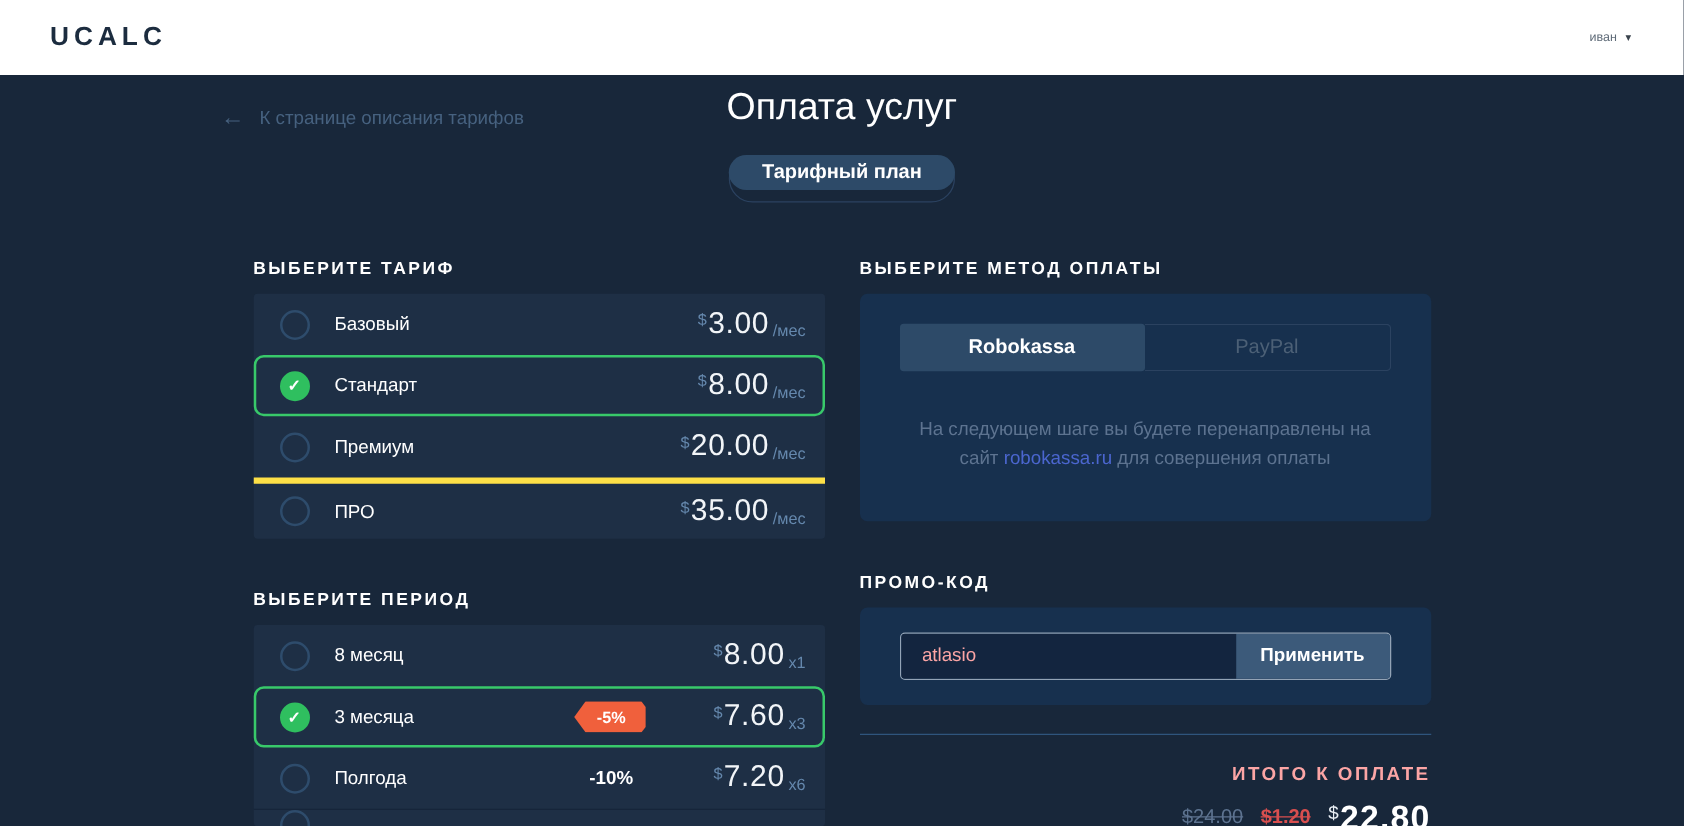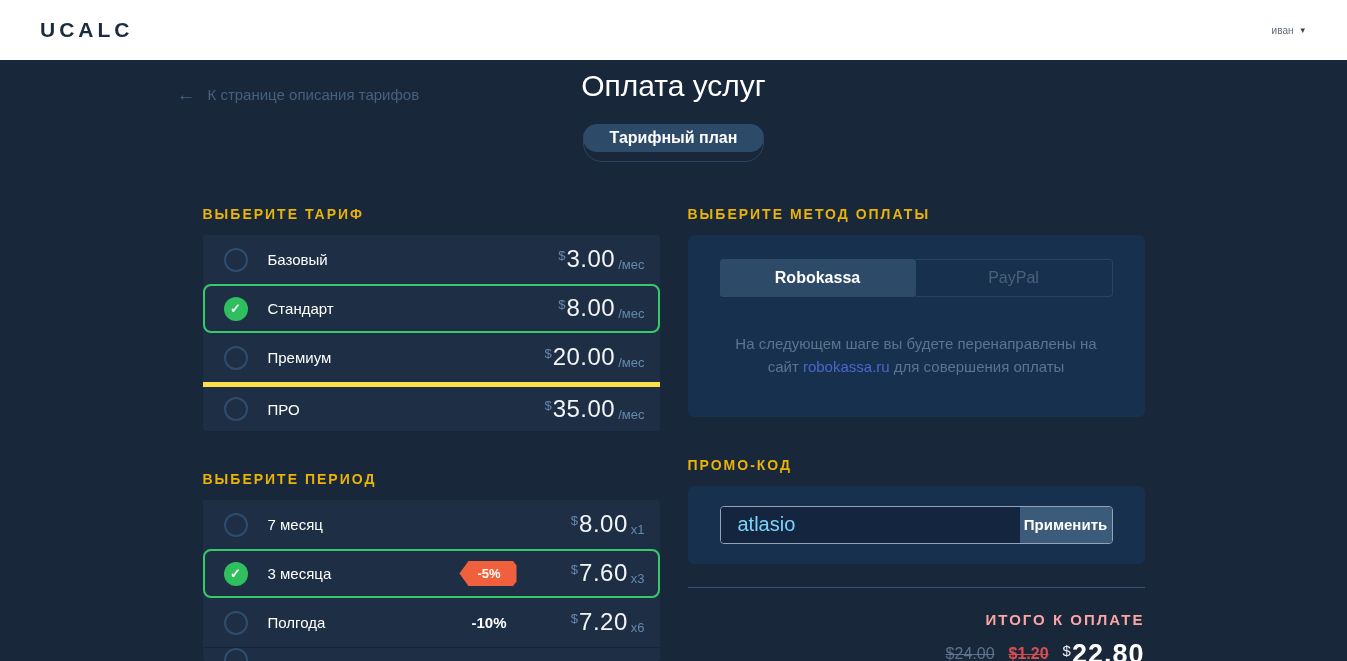--- a/index.html
+++ b/index.html
@@ -62,21 +62,21 @@
     color:#4c6076; font-size:16px;
     cursor:pointer; white-space:nowrap;
   }
 
   
   .grid {
     display:grid; grid-template-columns:457px 457px; column-gap:28px;
     margin-top:44px;
   }
   .section-label {
-    color:#eab308; font-size:14px; font-weight:bold; letter-spacing:2px;
+    color:#ffffff; font-size:14px; font-weight:bold; letter-spacing:2px;
     margin-bottom:13px;
   }
   .section + .section { margin-top:40px; }
 
   
   .option-list { background:#1e2f45; border-radius:3px; }
   .option-row {
     height:49px; display:flex; align-items:center;
     padding:0 15px 0 21px; position:relative; cursor:pointer;
   }
@@ -141,21 +141,21 @@
   .method-note a { color:#4b66cf; text-decoration:none; cursor:pointer; }
 
   .promo-card { padding:20px 32px; }
   .promo-control {
     display:flex; height:38px;
     border:1px solid rgba(214,226,238,0.65); border-radius:4px;
     overflow:hidden;
   }
   .promo-input {
     flex:1; background:#13253f; border:none; outline:none;
-    color:#7dd3fc; font-size:20px; padding:0 17px;
+    color:#fca5a5; font-size:15px; padding:0 17px;
     font-family:"Liberation Sans", sans-serif;
   }
   .promo-apply {
     width:123px; background:#3c5a7a; border:none;
     color:#ffffff; font-size:15px; font-weight:bold; cursor:pointer;
     font-family:"Liberation Sans", sans-serif;
   }
 
   
   .total-section { margin-top:23px; border-top:1px solid #2f557d; padding-top:23px; text-align:right; }
@@ -248,21 +248,21 @@
 
           </div>
         </div>
 
         <div class="section">
           <div class="section-label">ВЫБЕРИТЕ ПЕРИОД</div>
           <div class="option-list">
 
             <div class="option-row">
               <span class="radio"></span>
-              <span class="option-label">7 месяц</span>
+              <span class="option-label">8 месяц</span>
               <span class="price no-disc">
                 <span class="cur">$</span>
                 <span class="amount">8.00</span>
                 <span class="suffix">x1</span>
               </span>
             </div>
 
             <div class="option-row selected">
               <span class="radio checked">
                   <span>✓</span>

